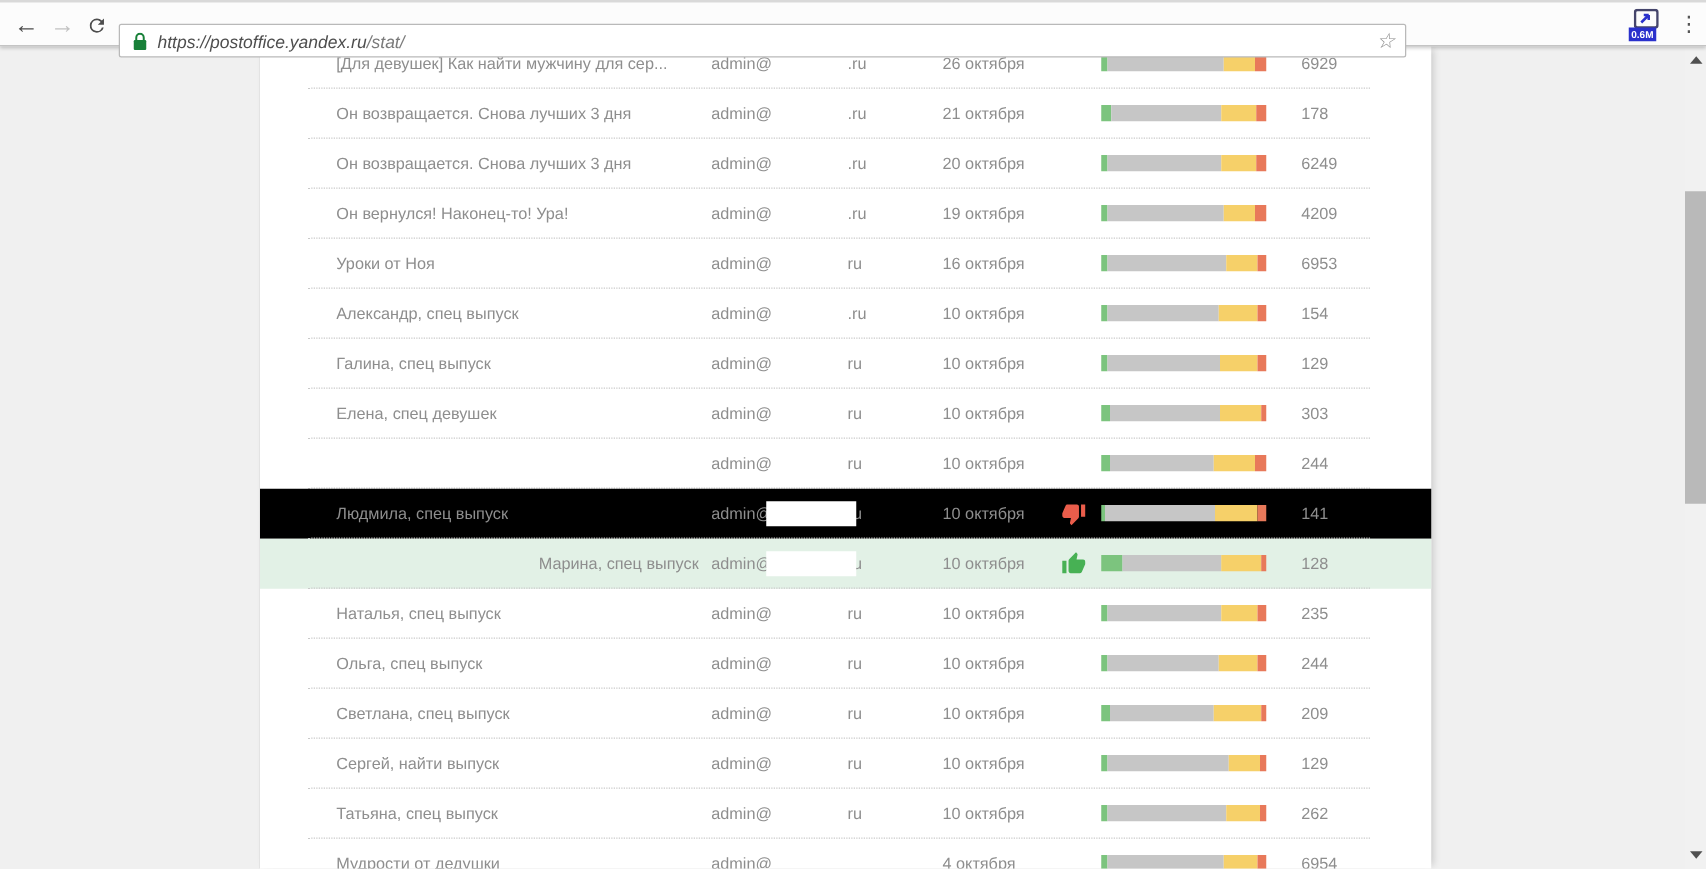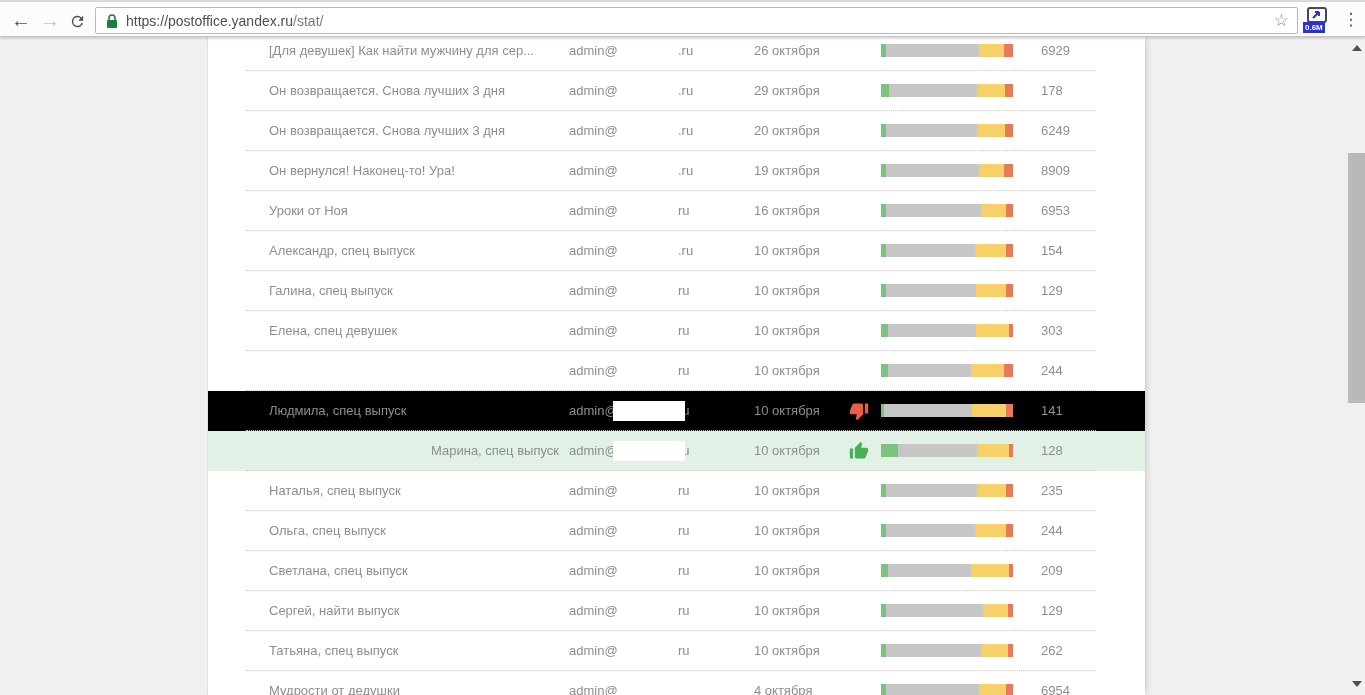--- a/index.html
+++ b/index.html
@@ -9,22 +9,22 @@
   
   .toolbar { position:absolute; left:0; top:0; width:1365px; height:37px;
     background:#fcfcfc; border-top:2px solid #d9d9d9; border-bottom:1px solid #c4c4c4;
     box-shadow:0 1px 3px rgba(0,0,0,0.22); z-index:30; }
   .nav-btn { position:absolute; top:3px; width:30px; height:30px; border:none; background:none;
     font-size:20px; line-height:30px; text-align:center; color:#4d4d4d; cursor:pointer; }
   .nav-btn.disabled { color:#c3c3c3; }
   .btn-back { left:6px; }
   .btn-fwd  { left:35px; }
   .btn-refresh { left:62px; top:6px; }
-  .omnibox { position:absolute; left:95px; top:5px; width:1203px; height:27px;
-    background:#ffffff; border:1px solid #b9b9b9; border-radius:2px; }
+  .omnibox { position:absolute; left:95px; top:17px; width:1030px; height:27px;
+    background:#ffffff; border:1px solid #b9b9b9; border-radius:2px;font-style:italic; }
   .lock { position:absolute; left:10px; top:6px; }
   .url { position:absolute; left:30px; top:5px; font-size:14px; color:#4e4e4e; white-space:nowrap; }
   .url .path { color:#7b7b7b; }
   .star { position:absolute; right:8px; top:2px; font-size:17px; color:#8a8a8a; cursor:pointer; }
   .ext-btn { position:absolute; left:1305px; top:4px; width:26px; height:28px; cursor:pointer; }
   .ext-glyph { position:absolute; left:2px; top:1px; }
   .ext-badge { position:absolute; left:-2px; top:16px; background:#2a31cc; color:#ffffff;
     font-size:8px; font-weight:bold; padding:1px 2px; line-height:9px; }
   .menu-btn { position:absolute; left:1339px; top:3px; width:24px; height:30px; border:none;
     background:none; font-size:17px; line-height:30px; color:#555; cursor:pointer; }
@@ -107,21 +107,21 @@
             <span style="width: 19%; background: rgb(246, 208, 105);"></span>
             <span style="width: 7%; background: rgb(232, 121, 90);"></span>
           </div>
           <span class="cell c-count">6929</span>
           <div class="sep"></div>
         </div>
         <div class="row">
           <span class="cell c-subject">Он возвращается. Снова лучших 3 дня</span>
           <span class="cell c-email">admin@</span>
           <span class="cell c-suffix">.ru</span>
-          <span class="cell c-date">29 октября</span>
+          <span class="cell c-date">21 октября</span>
           <div class="bar">
             <span style="width: 6%; background: rgb(124, 196, 126);"></span>
             <span style="width: 67%; background: rgb(198, 198, 198);"></span>
             <span style="width: 21%; background: rgb(246, 208, 105);"></span>
             <span style="width: 6%; background: rgb(232, 121, 90);"></span>
           </div>
           <span class="cell c-count">178</span>
           <div class="sep"></div>
         </div>
         <div class="row">
@@ -142,21 +142,21 @@
           <span class="cell c-subject">Он вернулся! Наконец-то! Ура!</span>
           <span class="cell c-email">admin@</span>
           <span class="cell c-suffix">.ru</span>
           <span class="cell c-date">19 октября</span>
           <div class="bar">
             <span style="width: 4%; background: rgb(124, 196, 126);"></span>
             <span style="width: 70%; background: rgb(198, 198, 198);"></span>
             <span style="width: 19%; background: rgb(246, 208, 105);"></span>
             <span style="width: 7%; background: rgb(232, 121, 90);"></span>
           </div>
-          <span class="cell c-count">8909</span>
+          <span class="cell c-count">4209</span>
           <div class="sep"></div>
         </div>
         <div class="row">
           <span class="cell c-subject">Уроки от Ноя</span>
           <span class="cell c-email">admin@</span>
           <span class="cell c-suffix">ru</span>
           <span class="cell c-date">16 октября</span>
           <div class="bar">
             <span style="width: 4%; background: rgb(124, 196, 126);"></span>
             <span style="width: 72%; background: rgb(198, 198, 198);"></span>

